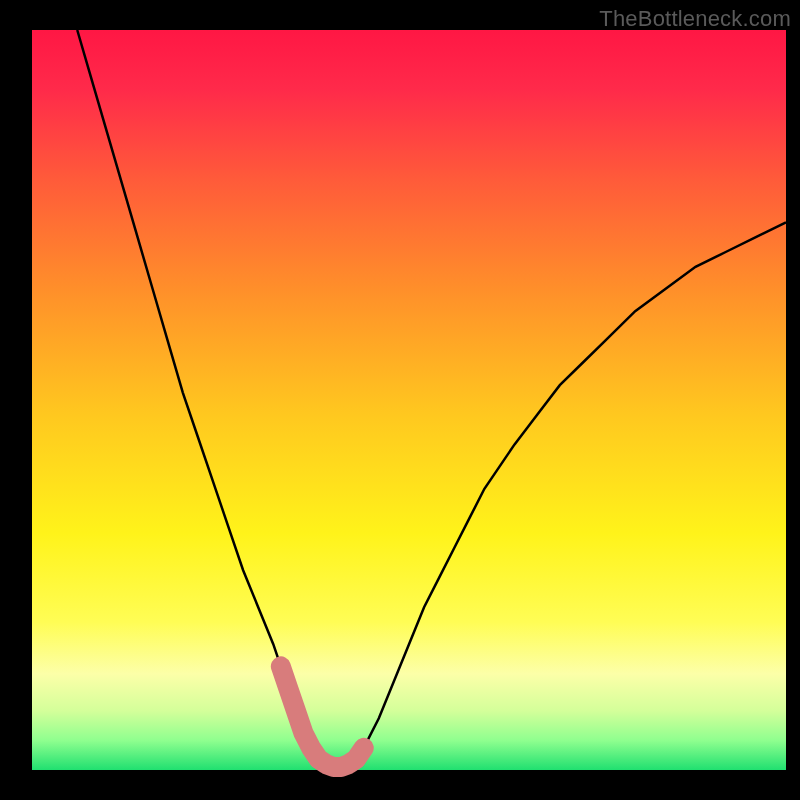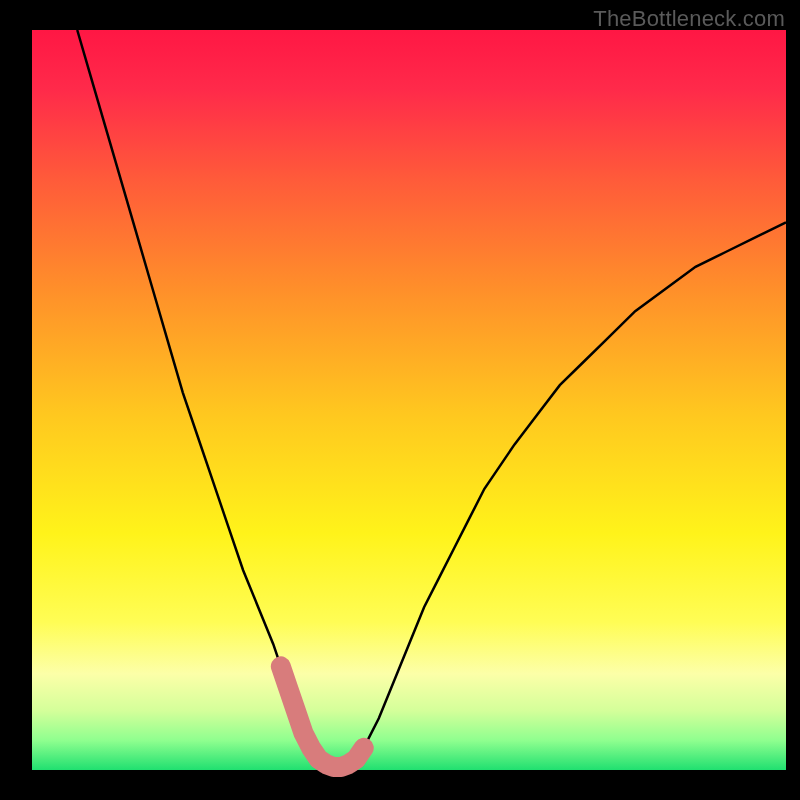--- a/index.html
+++ b/index.html
@@ -12,21 +12,21 @@
     overflow: hidden;
   }
   .container {
     position: relative;
     width: 800px;
     height: 800px;
   }
   .watermark {
     position: absolute;
     top: 6px;
-    right: 15px;
+    right: 9px;
     color: #5a5a5a;
     font-size: 22px;
     font-weight: 500;
     letter-spacing: 0.2px;
     z-index: 3;
   }
   svg {
     display: block;
   }
 </style>

